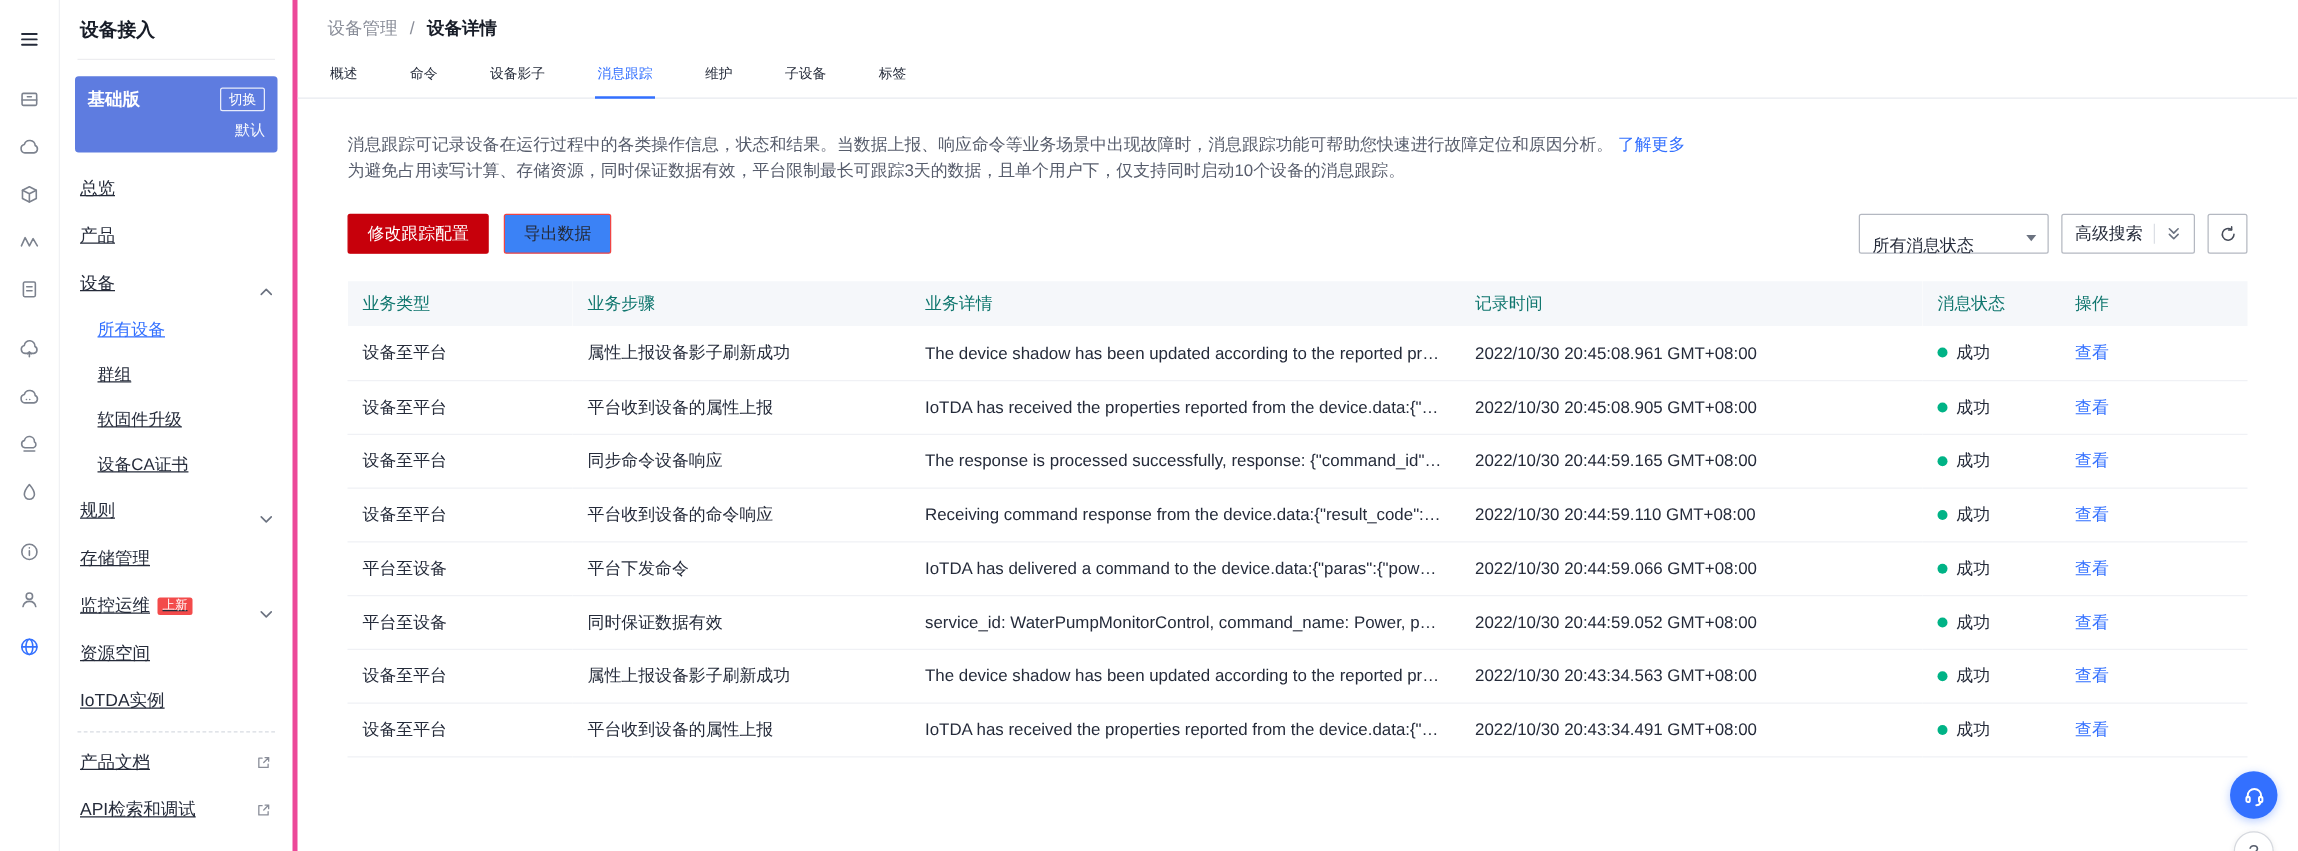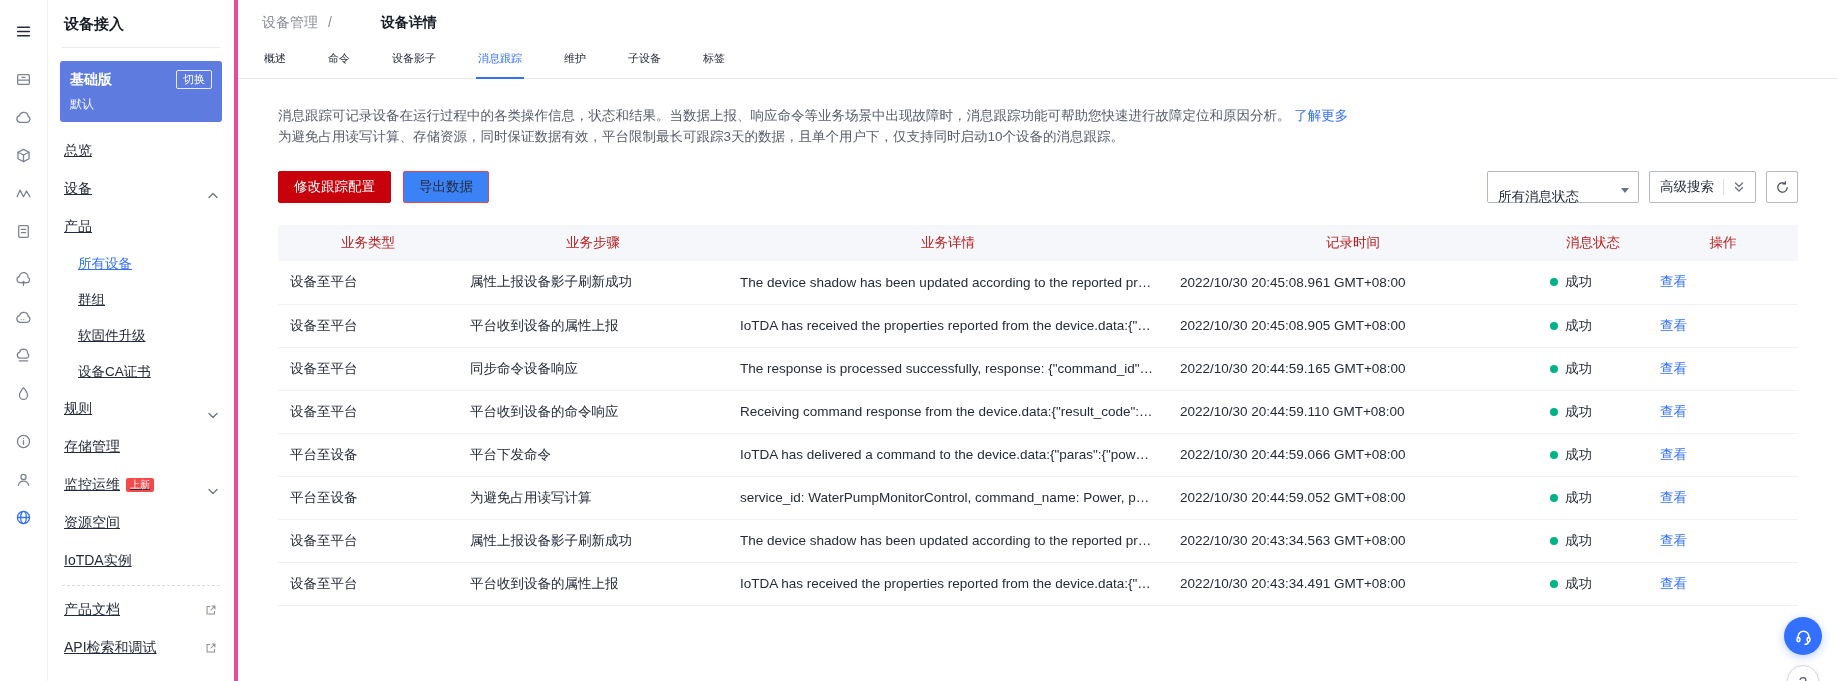--- a/index.html
+++ b/index.html
@@ -18,21 +18,21 @@
   .rail-icon svg { width: 17px; height: 17px; stroke: #7c828e; fill: none;
                    stroke-width: 1.2; stroke-linecap: round; stroke-linejoin: round; }
   .rail-icon.dark svg { stroke: #252b3a; stroke-width: 1.5; }
   .rail-icon.accent svg { stroke: #3370ff; }
   .rail-gap { height: 10px; }
 
   
   .sidebar { flex: 0 0 190px; border-right: 4px solid #ec4899; overflow: hidden; background:#fff; }
   .sb-header { padding: 15px 16px 13px; font-size: 15px; font-weight: 600; color:#181d28; }
   .sb-divider { height: 1px; background: #ededf0; margin: 0 14px; }
-  .version-box { margin: 13px 12px 10px; background: #5e7ce0; border-radius: 3px; color: #fff; padding: 9px 10px; }
+  .version-box { margin: 13px 12px 10px; background: #5e7ce0; border-radius: 3px; color: #fff; padding: 9px 10px; text-align: right; }
   .vb-row1 { display: flex; justify-content: space-between; align-items: center; }
   .vb-name { font-size: 14px; font-weight: 700; }
   .vb-switch { font-size: 11px; border: 1px solid rgba(255,255,255,.85); border-radius: 2px;
                padding: 1px 6px; cursor: pointer; }
   .vb-sub { font-size: 12px; margin-top: 7px; opacity: .95; }
   .menu { font-size: 14px; }
   .menu-item { height: 38px; display: flex; align-items: center; padding: 0 16px; cursor: pointer; color: #252b3a; text-decoration: underline; }
   .menu-item.sub { padding-left: 30px; height: 36px; font-size: 13.5px; }
   .menu-item.active { color: #3370ff; }
   .chev { width: 10px; height: 7px; margin-left: auto; }
@@ -43,21 +43,21 @@
   .dashed { border-top: 1px dashed #d8dbe2; margin: 5px 14px; }
   .ext { width: 14px; height: 14px; margin-left: auto; }
   .ext svg { width: 14px; height: 14px; stroke: #8a8e99; fill: none; stroke-width: 1.2;
              stroke-linecap: round; stroke-linejoin: round; }
 
   
   .main { flex: 1; display: flex; flex-direction: column; overflow: hidden; position: relative; }
   .breadcrumb { padding: 14px 24px 10px; font-size: 14px; color: #8a8e99; }
   .breadcrumb .parent { cursor: pointer; }
   .breadcrumb .sep { margin: 0 6px; }
-  .breadcrumb .current { color: #181d28; font-weight: 700; margin-left: 39px; }
+  .breadcrumb .current { color: #181d28; font-weight: 700; }
   .tabs { display: flex; gap: 38px; padding: 0 24px; border-bottom: 1px solid #e7eaef; font-size: 11px; }
   .tab { padding: 9px 2px 12px; cursor: pointer; color: #252b3a; position: relative; }
   .tab.active { color: #3370ff; }
   .tab.active::after { content:""; position:absolute; left:0; right:0; bottom:-1px; height:2px; background:#3370ff; }
 
   .content { padding: 26px 40px 0; flex: 1; overflow: hidden; }
   .intro { font-size: 13.5px; color: #575d6c; line-height: 21px; }
   .intro .learn-more { color: #3370ff; cursor: pointer; }
 
   .status-bar { margin-top: 18px; background: #f0f7ff; border: 1px solid #d4e5ff; border-radius: 2px;
@@ -83,21 +83,21 @@
              display: inline-flex; align-items: center; padding: 0 10px; gap: 9px; font-size: 13.5px; cursor: pointer; }
   .adv-sep { width: 1px; height: 16px; background: #dcdfe5; }
   .adv-btn svg { width: 12px; height: 12px; stroke: #6b7280; fill: none; stroke-width: 1.3;
                  stroke-linecap: round; stroke-linejoin: round; }
   .icon-btn { width: 32px; height: 32px; border: 1px solid #b4b8c1; border-radius: 2px; background: #fff;
               display: flex; align-items: center; justify-content: center; cursor: pointer; }
   .icon-btn svg { width: 15px; height: 15px; stroke: #464c59; fill: none; stroke-width: 1.3;
                   stroke-linecap: round; stroke-linejoin: round; }
 
   table { width: 100%; border-collapse: collapse; table-layout: fixed; margin-top: 22px; font-size: 13.5px; }
-  thead th { background: #f5f7fa; text-align: center; font-weight: 400; color: #b91c1c;
+  thead th { background: #f5f7fa; text-align: left; font-weight: 400; color: #0f766e;
              height: 36px; padding: 0 12px; overflow: hidden; white-space: nowrap; }
   tbody td { height: 43px; padding: 0 12px; border-bottom: 1px solid #f0f1f5; color: #252b3a;
              overflow: hidden; white-space: nowrap; text-overflow: ellipsis; }
   .dot { display: inline-block; width: 8px; height: 8px; border-radius: 50%; background: #00b386;
          margin-right: 7px; }
   .link { color: #3370ff; cursor: pointer; text-decoration: none; }
 
   
   .float-buttons { position: absolute; right: 16px; bottom: -16px; display: flex; flex-direction: column;
                    align-items: center; gap: 10px; }
@@ -206,29 +206,29 @@
         <span class="vb-switch">切换</span>
       </div>
       <div class="vb-sub">默认</div>
     </div>
 
     <nav class="menu">
       <div class="menu-item">
         <span>总览</span>
       </div>
       <div class="menu-item">
+        <span>产品</span>
+      </div>
+      <div class="menu-item">
         <span>设备</span>
         <span class="chev">
           <svg viewBox="0 0 10 7">
               <path d="M1 5.5L5 1.5l4 4"></path>
             </svg>
         </span>
-      </div>
-      <div class="menu-item">
-        <span>产品</span>
       </div>
       <div class="menu-item sub active">
         <span>所有设备</span>
       </div>
       <div class="menu-item sub">
         <span>群组</span>
       </div>
       <div class="menu-item sub">
         <span>软固件升级</span>
       </div>
@@ -391,21 +391,21 @@
           <tr>
             <td>平台至设备</td>
             <td>平台下发命令</td>
             <td>IoTDA has delivered a command to the device.data:{"paras":{"power_comman...</td>
             <td>2022/10/30 20:44:59.066 GMT+08:00</td>
             <td><span class="dot"></span><span>成功</span></td>
             <td><a class="link">查看</a></td>
           </tr>
           <tr>
             <td>平台至设备</td>
-            <td>为避免占用读写计算</td>
+            <td>同时保证数据有效</td>
             <td>service_id: WaterPumpMonitorControl, command_name: Power, paras: {"pow...</td>
             <td>2022/10/30 20:44:59.052 GMT+08:00</td>
             <td><span class="dot"></span><span>成功</span></td>
             <td><a class="link">查看</a></td>
           </tr>
           <tr>
             <td>设备至平台</td>
             <td>属性上报设备影子刷新成功</td>
             <td>The device shadow has been updated according to the reported properties, ef...</td>
             <td>2022/10/30 20:43:34.563 GMT+08:00</td>

